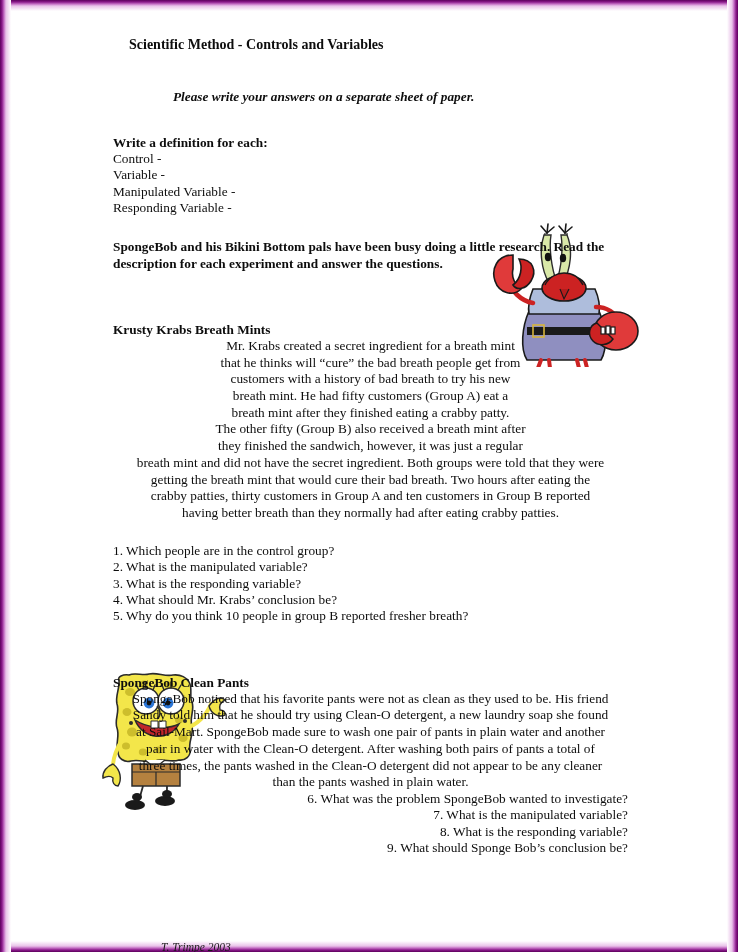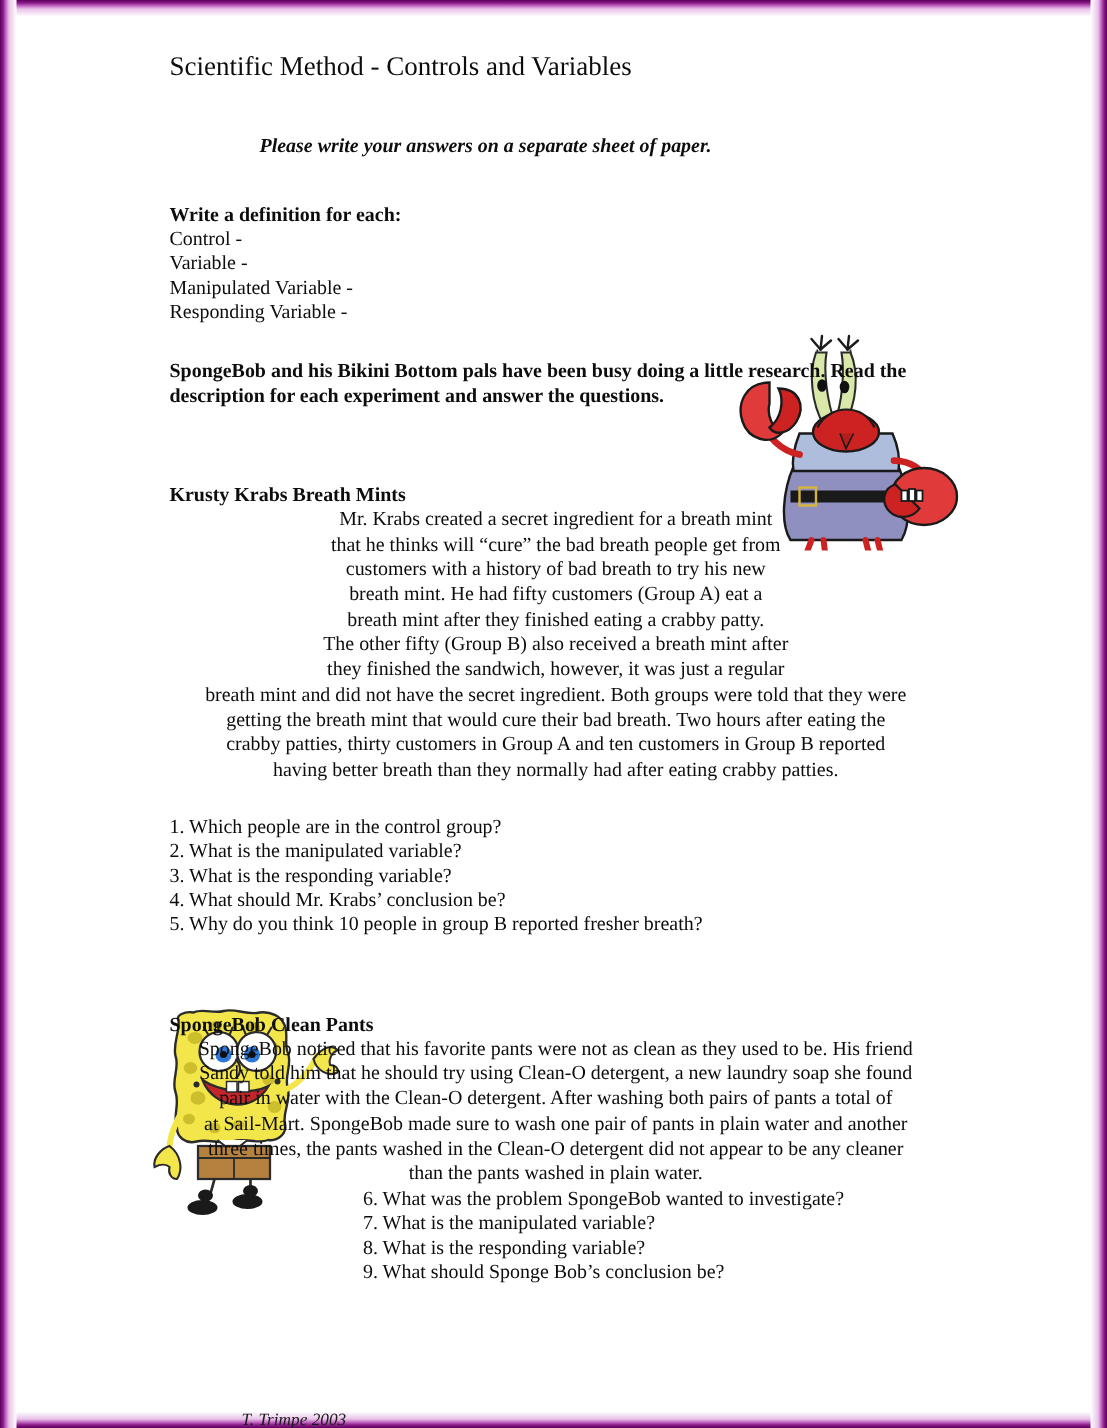--- a/index.html
+++ b/index.html
@@ -54,41 +54,42 @@
   .center-ind { padding-left: 60px; margin-top: 36px; }
 
   .section-head {
     font-weight: bold;
     font-size: 13.3px;
     line-height: 17px;
     margin-top: 28px;
   }
 
   .doc-title {
-    font-weight: normal;
-    font-size: 18px;
+    font-weight: bold;
+    font-size: 14px;
     line-height: 17px;
+    margin-left: 16px;
   }
 
   .deflist div { line-height: 16.6px; }
   .spacer-lg { height: 21px; }
 
   .intro {
     font-weight: bold;
     line-height: 17px;
   }
 
   .para {
     text-align: center;
     line-height: 16.7px;
   }
 
   .qlist div { line-height: 16.4px; }
 
-  .qlist-indent { padding-left: 129px; }
+  .qlist-indent { padding-left: 129px; text-align: right; }
 
   .footer {
     font-style: italic;
     font-size: 11.5px;
     color: #1a1a1a;
     margin-left: 48px;
   }
 
   
   .fig {
@@ -283,22 +284,22 @@
         <div>5. Why do you think 10 people in group B reported fresher breath?</div>
       </div>
 
       <div class="spacer-lg"></div>
 
       <div class="section-head">SpongeBob Clean Pants</div>
 
       <div class="para">
         <div>SpongeBob noticed that his favorite pants were not as clean as they used to be. His friend</div>
         <div>Sandy told him that he should try using Clean-O detergent, a new laundry soap she found</div>
+        <div>at Sail-Mart. SpongeBob made sure to wash one pair of pants in plain water and another</div>
         <div>pair in water with the Clean-O detergent. After washing both pairs of pants a total of</div>
-        <div>at Sail-Mart. SpongeBob made sure to wash one pair of pants in plain water and another</div>
         <div>three times, the pants washed in the Clean-O detergent did not appear to be any cleaner</div>
         <div>than the pants washed in plain water.</div>
       </div>
 
       <div class="qlist qlist-indent">
         <div>6. What was the problem SpongeBob wanted to investigate?</div>
         <div>7. What is the manipulated variable?</div>
         <div>8. What is the responding variable?</div>
         <div>9. What should Sponge Bob’s conclusion be?</div>
       </div>

